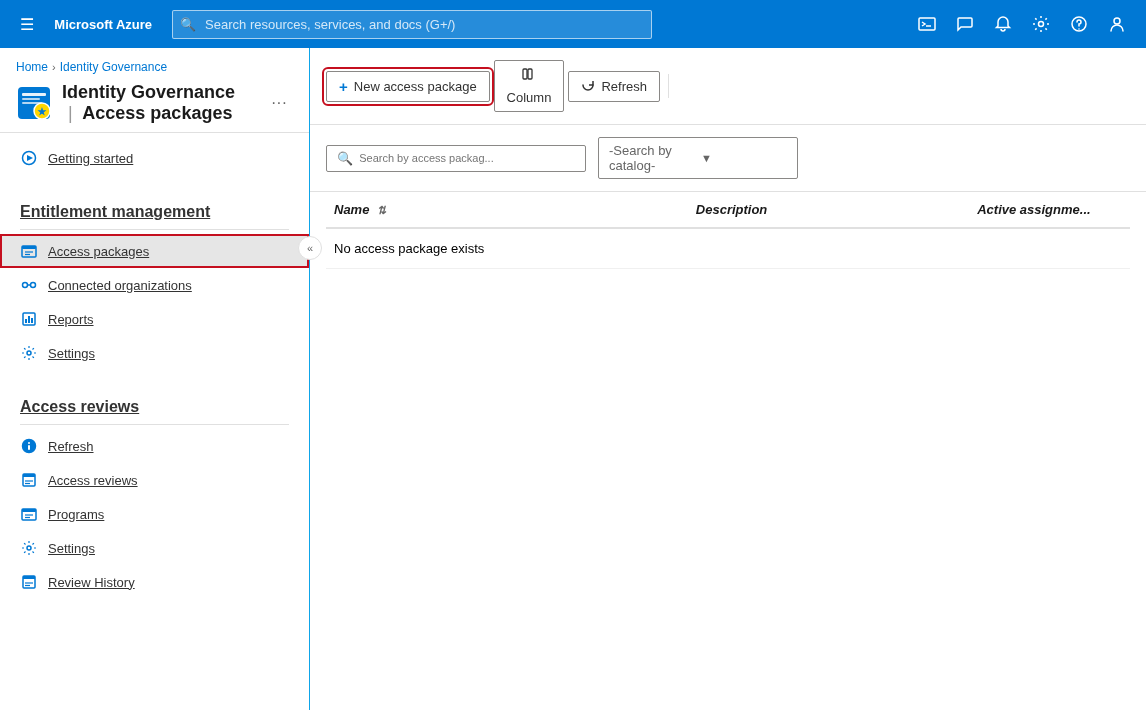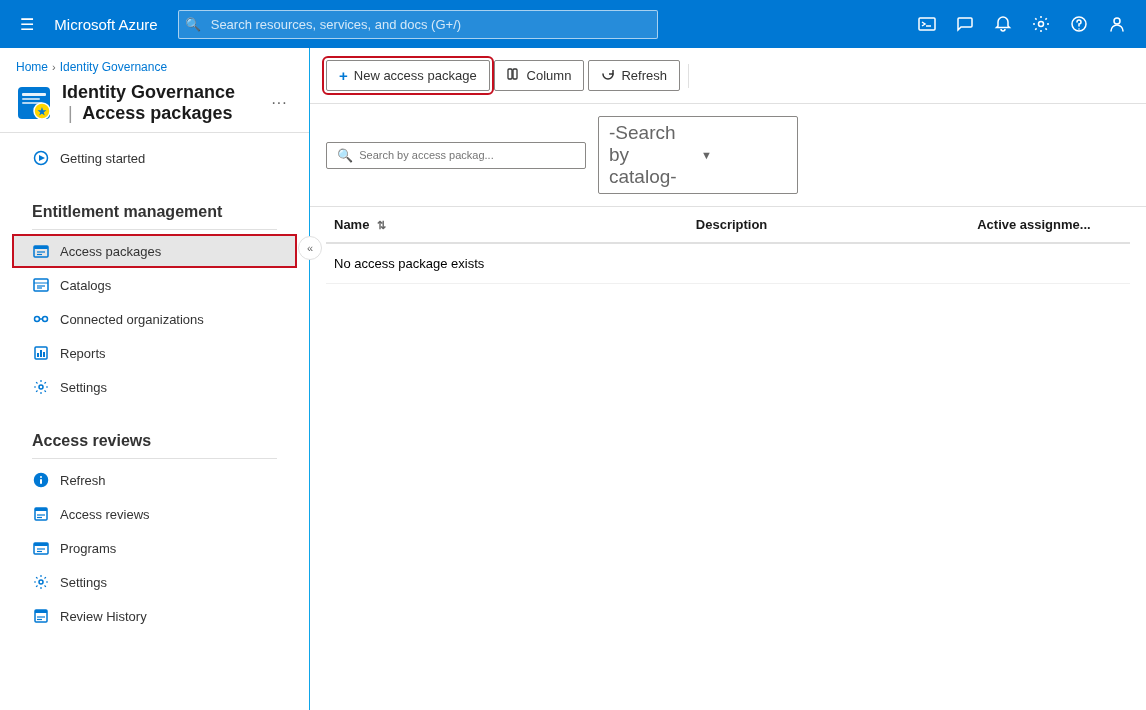--- a/index.html
+++ b/index.html
@@ -15,22 +15,22 @@
       padding: 0 12px;
       gap: 12px;
       flex-shrink: 0;
     }
     .top-bar-hamburger {
       font-size: 18px;
       cursor: pointer;
       padding: 4px 8px;
     }
     .top-bar-title {
-      font-size: 15px;
-      font-weight: 400;
+      font-size: 13px;
+      font-weight: 700;
       white-space: nowrap;
     }
     .top-bar-search {
       flex: 1;
       max-width: 480px;
       margin-left: 8px;
     }
     .top-bar-search input {
       width: 100%;
       padding: 6px 28px 6px 32px;
@@ -123,21 +123,22 @@
       background: none;
       border: none;
       cursor: pointer;
       font-size: 16px;
       color: #666;
       padding: 2px 6px;
     }
 
     
     .nav-section {
-      padding: 8px 12px;
+      padding: 8px 0;
+      text-decoration: underline;
     }
     .nav-item {
       display: flex;
       align-items: center;
       gap: 10px;
       padding: 8px 20px;
       cursor: pointer;
       color: #333;
       font-size: 13px;
       text-decoration: none;
@@ -262,40 +263,41 @@
       display: flex;
       align-items: center;
       border: 1px solid #8a8886;
       border-radius: 2px;
       padding: 5px 10px;
       gap: 6px;
       width: 200px;
       cursor: pointer;
       background: white;
     }
-    .catalog-dropdown span { flex: 1; font-size: 19px; color: #666; }
+    .catalog-dropdown span { flex: 1; font-size: 13px; color: #666; }
 
     
     .table-area {
       flex: 1;
       overflow: auto;
       padding: 0 16px;
     }
     .data-table {
       width: 100%;
       border-collapse: collapse;
     }
     .data-table th {
       text-align: left;
       padding: 10px 8px;
       font-weight: 700;
       font-size: 13px;
       border-bottom: 2px solid #e0e0e0;
       white-space: nowrap;
       color: #1a1a1a;
+      font-style: italic;
     }
     .data-table th .sort-icon {
       margin-left: 4px;
       color: #666;
       font-size: 11px;
     }
     .data-table td {
       padding: 12px 8px;
       font-size: 13px;
       border-bottom: 1px solid #f0f0f0;
@@ -413,31 +415,20 @@
             <svg width="16" height="16" viewBox="0 0 16 16" fill="none">
                 <rect x="1" y="3" width="14" height="11" rx="1" stroke="#0078d4" stroke-width="1.5"></rect>
                 <rect x="1" y="3" width="14" height="3" rx="1" fill="#0078d4"></rect>
                 <line x1="4" y1="9" x2="12" y2="9" stroke="#0078d4" stroke-width="1.2"></line>
                 <line x1="4" y1="11.5" x2="9" y2="11.5" stroke="#0078d4" stroke-width="1.2"></line>
               </svg>
           </span>
           <span>Access packages</span>
         </div>
 
-        <div class="nav-item">
-          <span class="nav-icon">
-            <svg width="16" height="16" viewBox="0 0 16 16" fill="none">
-                <rect x="1" y="2" width="14" height="12" rx="1" stroke="#0078d4" stroke-width="1.5"></rect>
-                <line x1="1" y1="6" x2="15" y2="6" stroke="#0078d4" stroke-width="1"></line>
-                <line x1="4" y1="9" x2="12" y2="9" stroke="#0078d4" stroke-width="1.2"></line>
-                <line x1="4" y1="11" x2="9" y2="11" stroke="#0078d4" stroke-width="1.2"></line>
-              </svg>
-          </span>
-          <span>Catalogs</span>
-        </div>
 
         <div class="nav-item">
           <span class="nav-icon">
             <svg width="16" height="16" viewBox="0 0 16 16" fill="none">
                 <circle cx="4" cy="8" r="2.5" stroke="#0078d4" stroke-width="1.5"></circle>
                 <circle cx="12" cy="8" r="2.5" stroke="#0078d4" stroke-width="1.5"></circle>
                 <path d="M6.5 8h3" stroke="#0078d4" stroke-width="1.5"></path>
               </svg>
           </span>
           <span>Connected organizations</span>
@@ -534,21 +525,21 @@
 
   <div class="content-area">
 
     <div class="toolbar">
 
       <button class="toolbar-btn" style="outline: 2px solid #c50f1f; outline-offset: 2px; border-color: #8a8886;">
         <span style="font-size:15px;color:#0078d4;font-weight:bold;">+</span>
         <span>New access package</span>
       </button>
 
-      <button class="toolbar-btn" style="border: 1px solid #8a8886;">
+      <button class="toolbar-btn" style="border: 1px solid #8a8886; flex-direction: column;">
         <span>
           <svg width="14" height="14" viewBox="0 0 14 14" fill="none">
               <rect x="1" y="2" width="4" height="10" rx="1" stroke="#333" stroke-width="1.3"></rect>
               <rect x="6" y="2" width="4" height="10" rx="1" stroke="#333" stroke-width="1.3"></rect>
             </svg>
         </span>
         <span>Column</span>
       </button>
 
       <button class="toolbar-btn" style="border: 1px solid #8a8886;">

